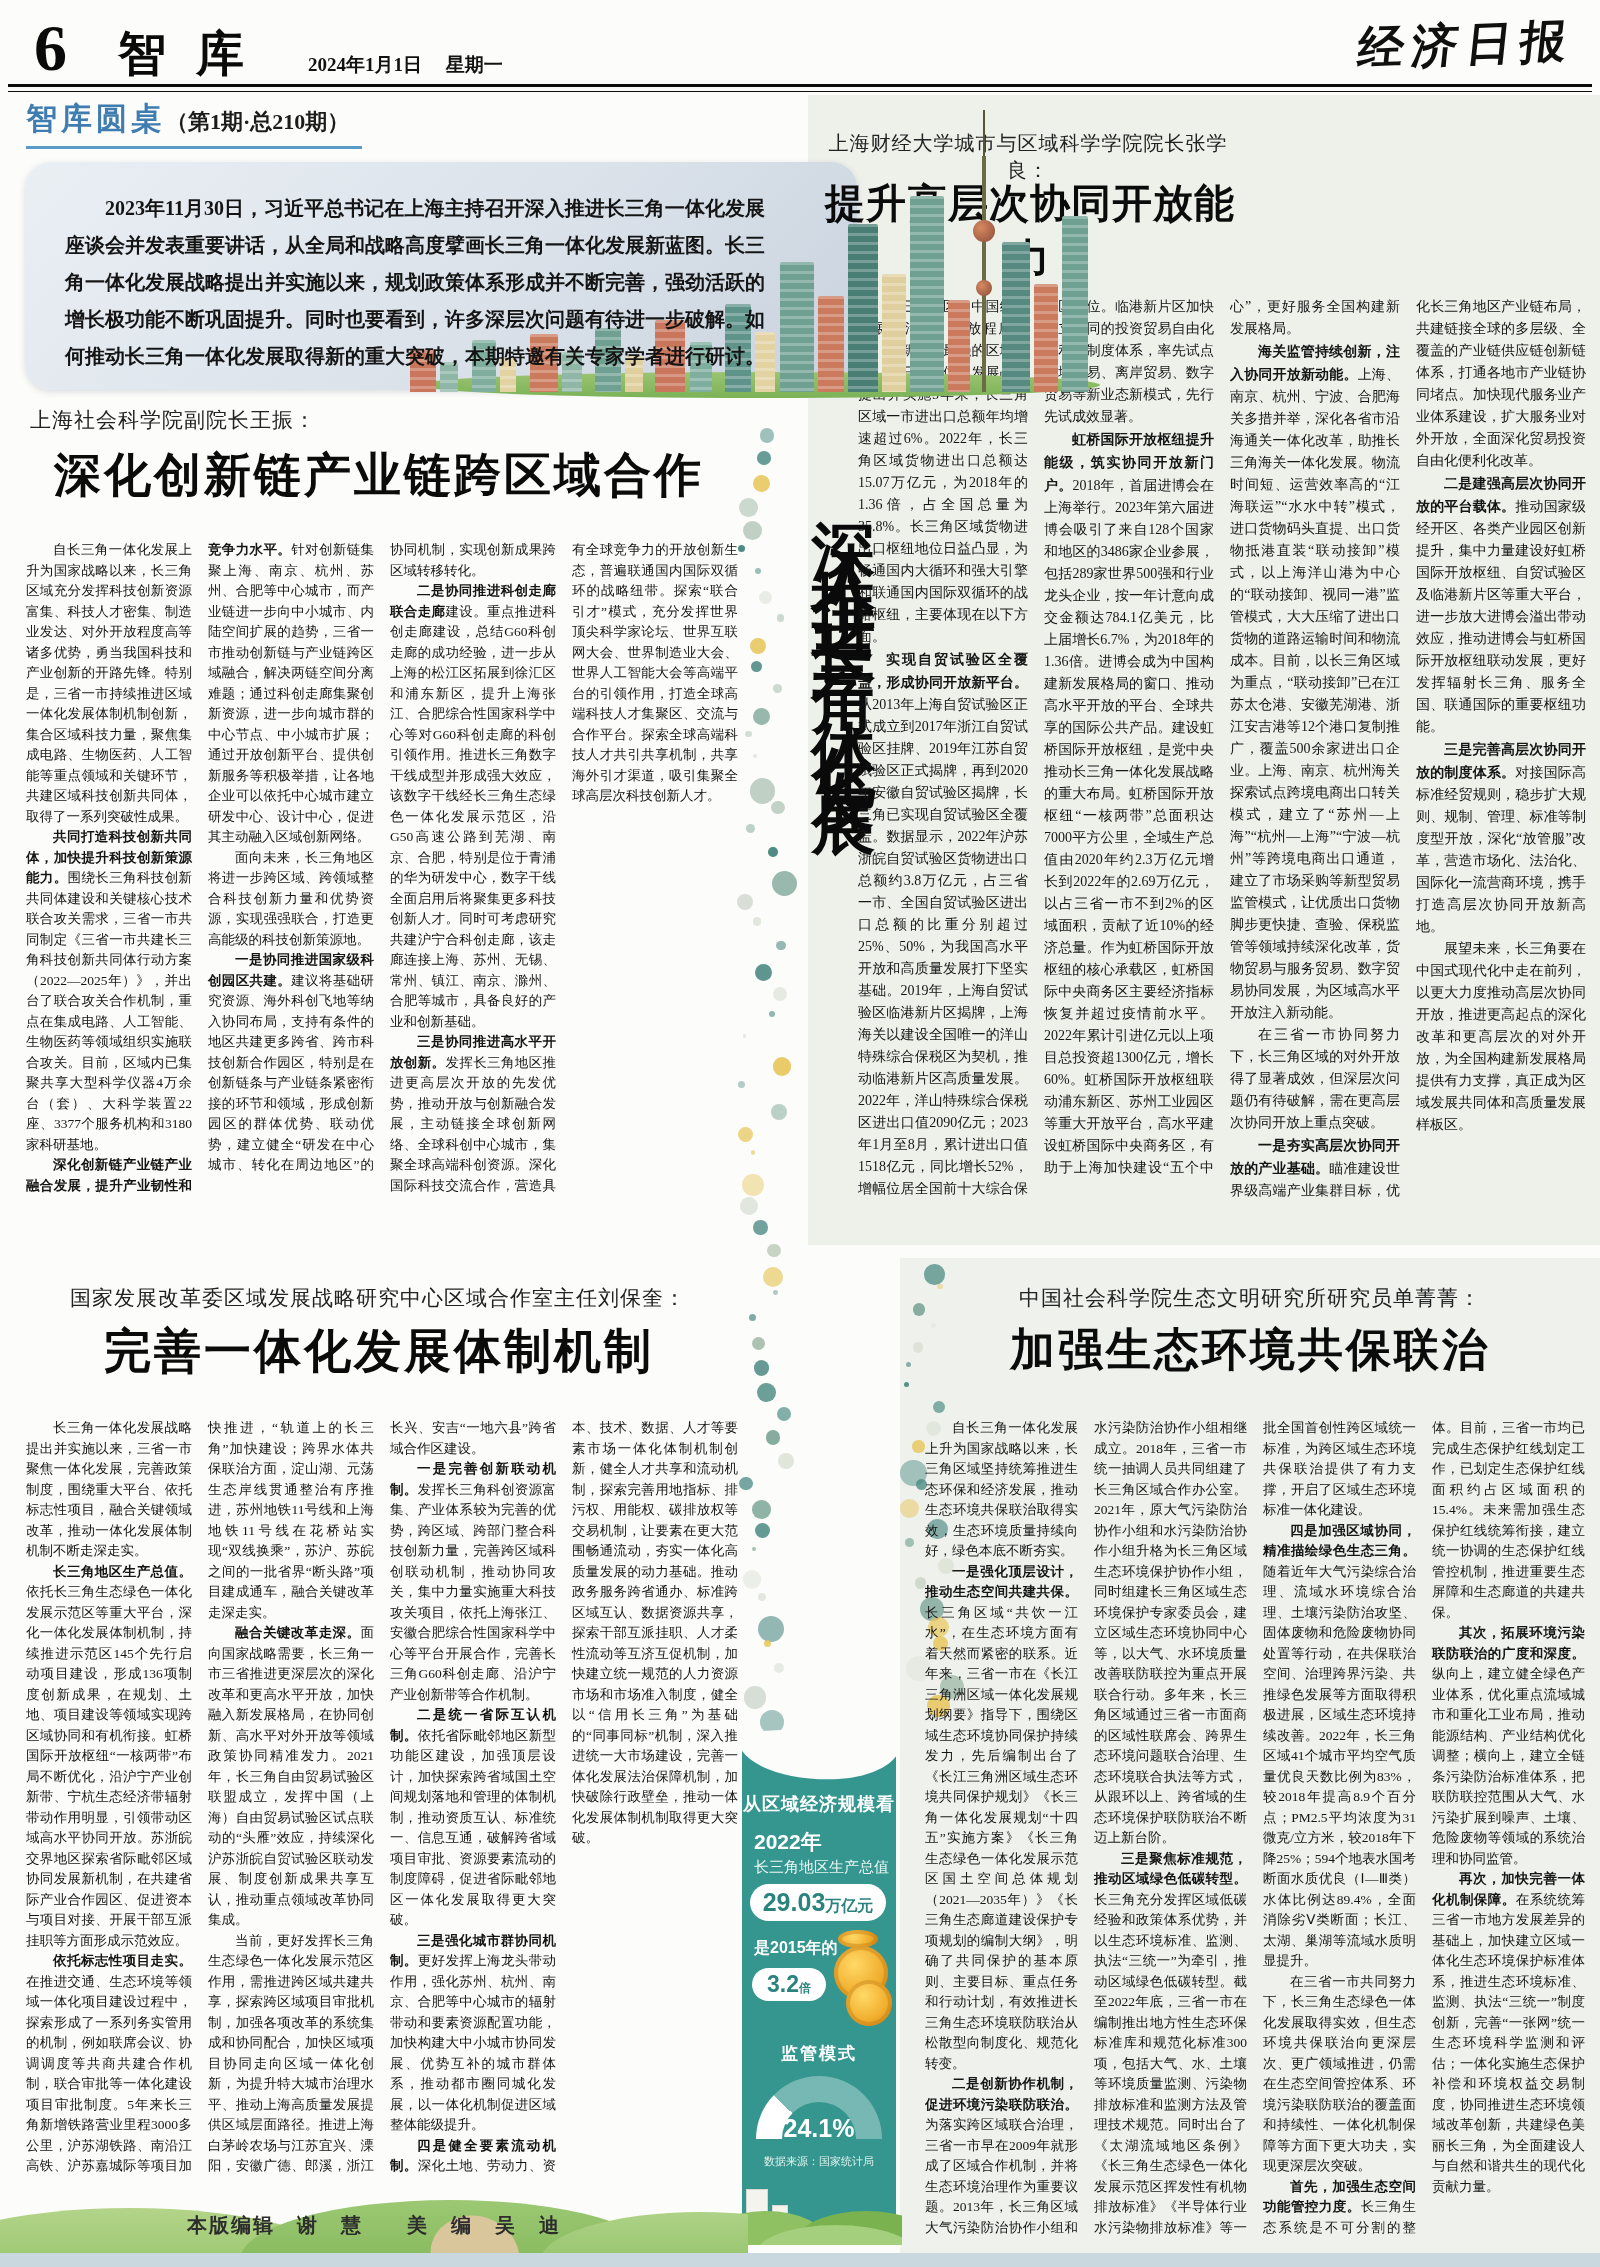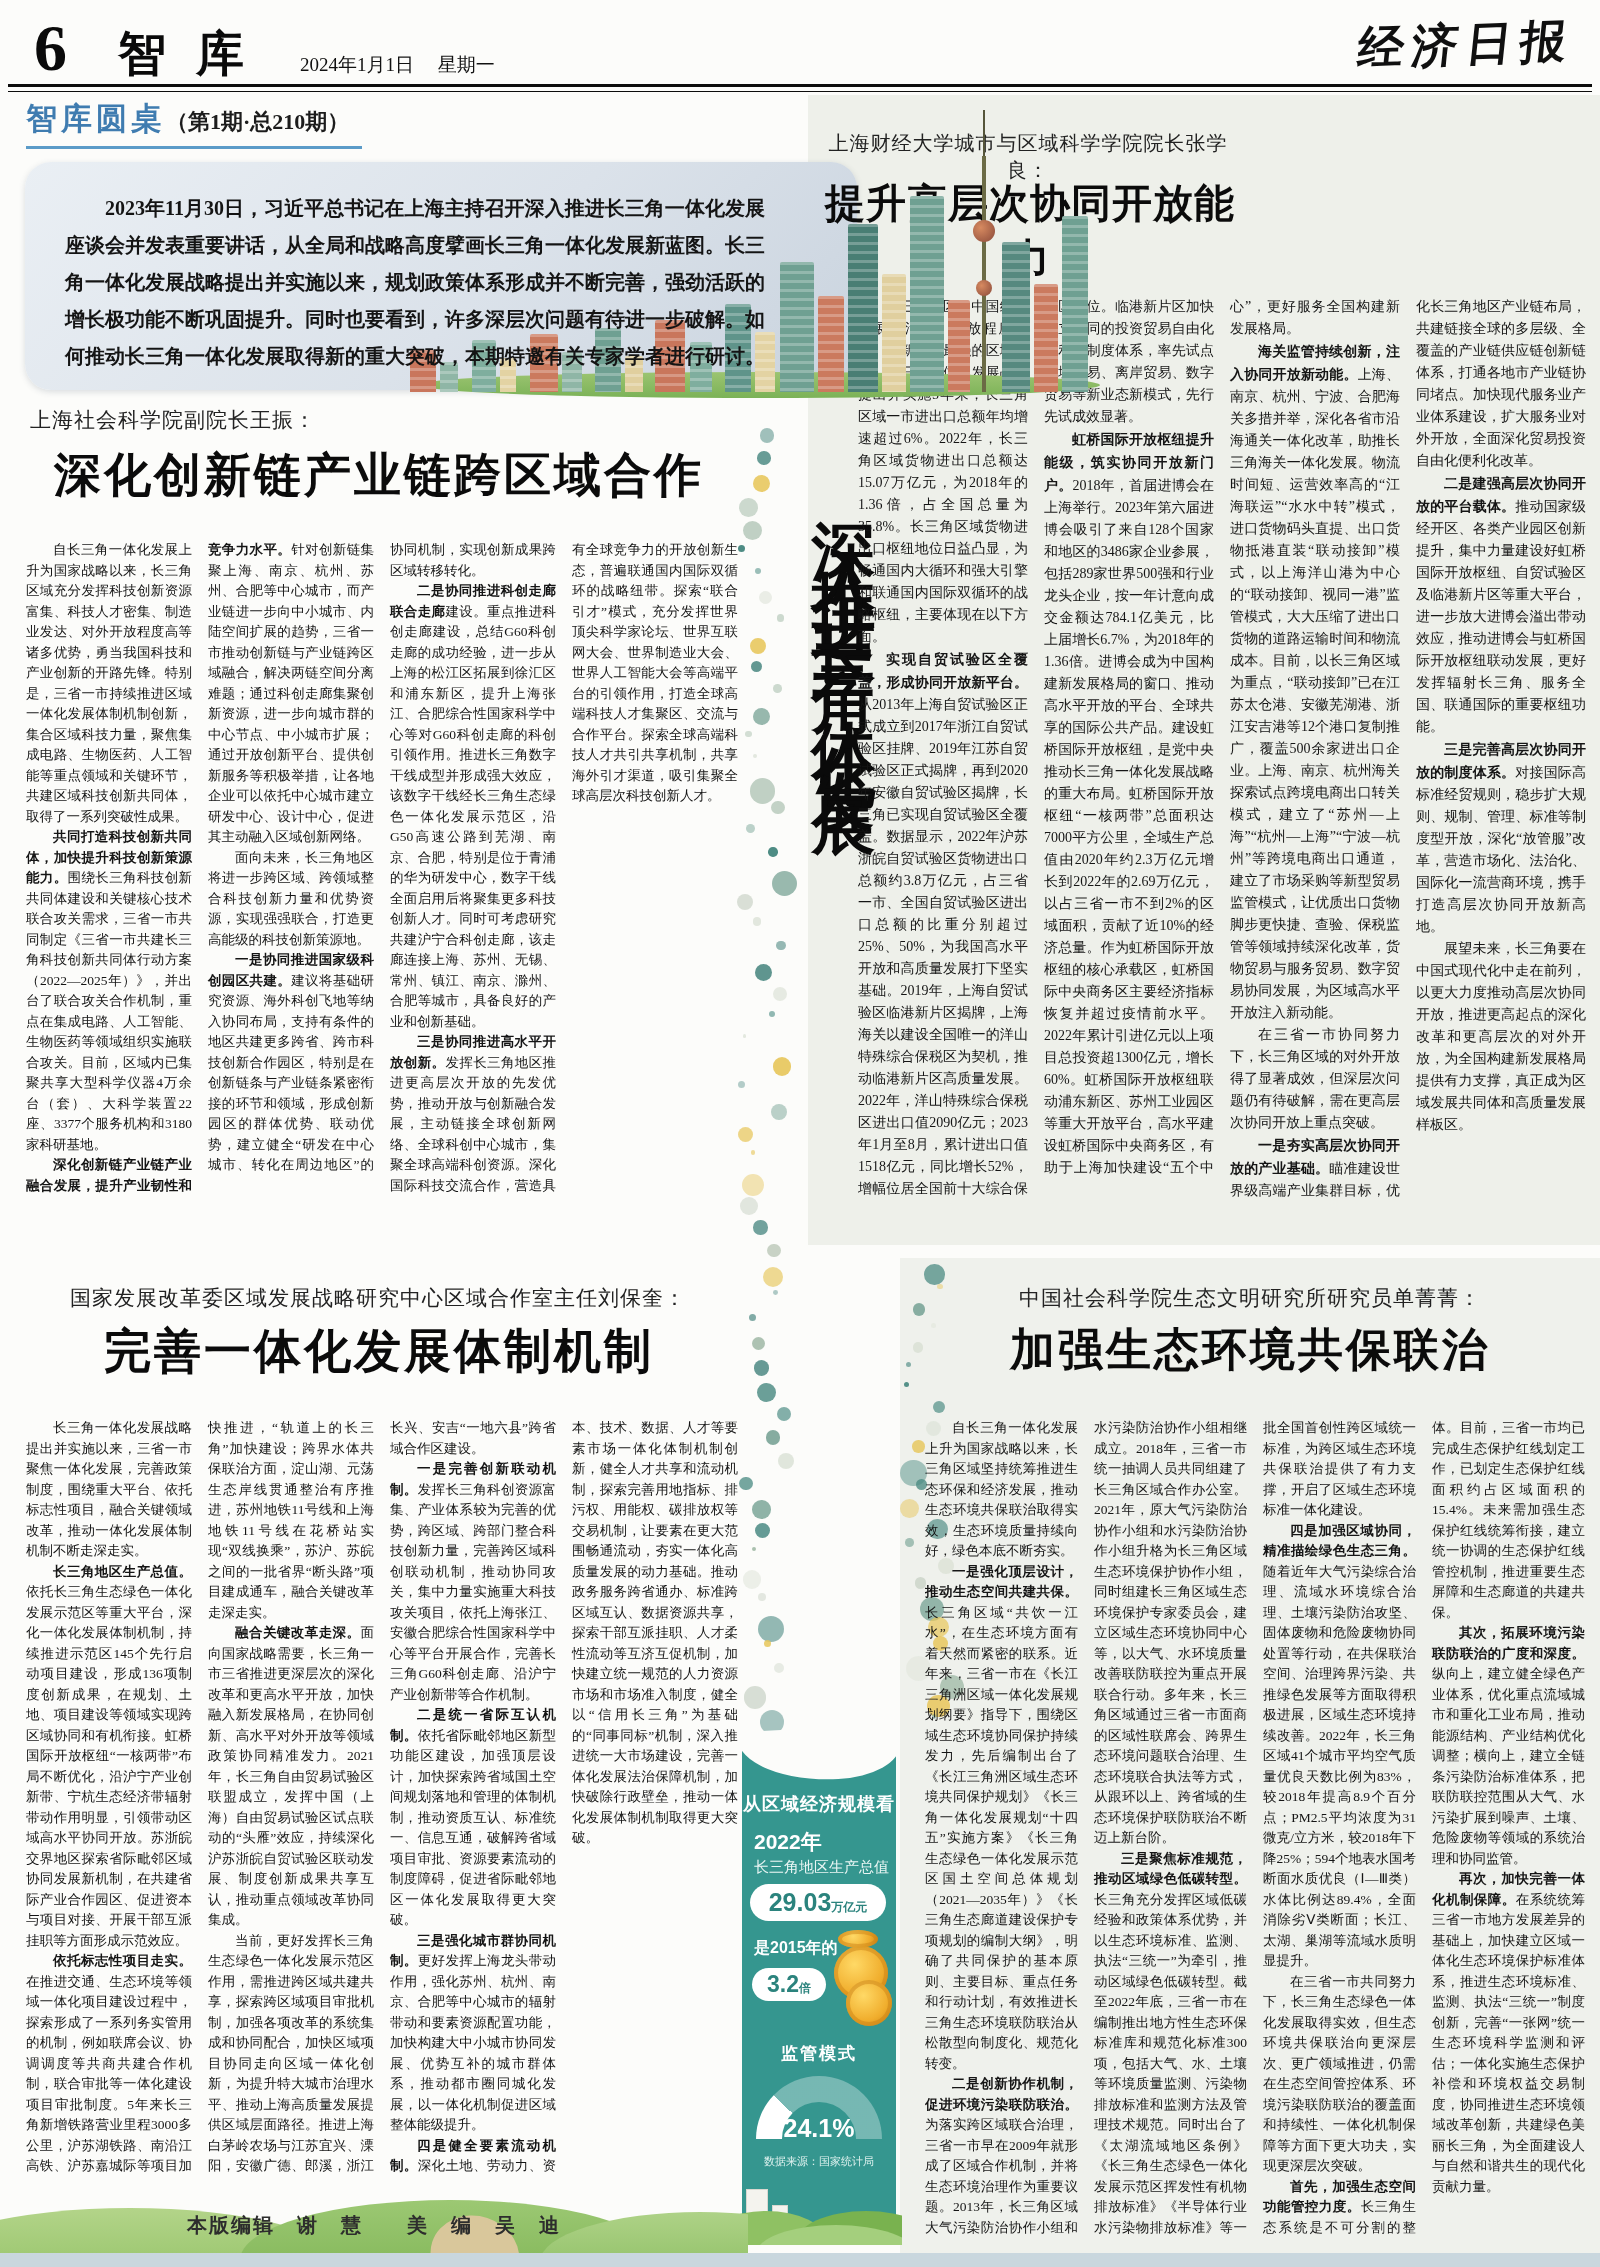--- a/index.html
+++ b/index.html
@@ -3,21 +3,21 @@
 <meta charset="utf-8">
 <style>
   html,body{margin:0;padding:0;background:#9a9a9a;}
   .page{position:relative;width:1600px;height:2267px;margin:0 auto;background:#fcfcfa;
         font-family:"Liberation Serif",serif;overflow:hidden;}
   .abs{position:absolute;}
 
   
   .pagenum{left:34px;top:10px;font-size:66px;font-weight:900;color:#0a0a0a;letter-spacing:0;}
   .section{left:118px;top:22px;font-size:48px;font-weight:900;color:#0a0a0a;letter-spacing:30px;}
-  .dateline{left:300px;top:52px;font-size:19px;font-weight:400;color:#111;}
+  .dateline{left:308px;top:52px;font-size:19px;font-weight:700;color:#111;}
   .masthead{right:26px;top:14px;font-size:46px;font-weight:900;color:#101010;
             transform:rotate(-2deg) skewX(-8deg);letter-spacing:8px;}
   .rule-thick{left:8px;top:84px;width:1584px;height:3px;background:#0c0c0c;}
   .rule-thin{left:8px;top:91px;width:1584px;height:1px;background:#0c0c0c;}
 
   
   .badge{left:26px;top:98px;white-space:nowrap;}
   .badge .b1{font-size:31px;font-weight:900;color:#3f7cb0;letter-spacing:4px;}
   .badge .b2{font-size:22px;font-weight:700;color:#1c1c1c;}
   .badge-line{left:26px;top:146px;width:336px;height:3px;background:#5b9bc8;}
@@ -68,21 +68,21 @@
   .card-title{position:absolute;left:0;top:50px;width:100%;text-align:center;
               font-family:"Liberation Sans",sans-serif;font-size:18px;font-weight:900;color:#fff;letter-spacing:1px;}
   .card-year{position:absolute;left:12px;top:86px;font-family:"Liberation Sans",sans-serif;
              font-size:21px;font-weight:900;color:#fff;}
   .card-metric{position:absolute;left:12px;top:116px;font-family:"Liberation Sans",sans-serif;
                font-size:15px;color:#eaf6f4;}
   .pill{position:absolute;background:#fff;border-radius:20px;color:#2b837d;white-space:nowrap;
         font-family:"Liberation Sans",sans-serif;text-align:center;}
   .pill-gdp{left:8px;top:142px;width:136px;padding:4px 0;}
   .pill-gdp .big{font-size:25px;font-weight:900;}
-  .pill-gdp .small{font-size:12px;font-weight:700;}
+  .pill-gdp .small{font-size:16px;font-weight:700;}
   .card-cmp{position:absolute;left:12px;top:196px;font-family:"Liberation Sans",sans-serif;
             font-size:16px;font-weight:900;color:#fff;}
   .pill-mult{left:10px;top:226px;width:74px;padding:3px 0;}
   .pill-mult .big{font-size:23px;font-weight:900;}
   .pill-mult .small{font-size:12px;font-weight:700;}
   .coin{position:absolute;border-radius:50%;background:radial-gradient(circle at 38% 34%,#ffd966,#f0ad2c 60%,#c87f14);
         box-shadow:inset 0 0 0 4px rgba(200,127,20,.45);}
   .card-share{position:absolute;left:0;top:300px;width:100%;text-align:center;
               font-family:"Liberation Sans",sans-serif;font-size:17px;font-weight:900;color:#fff;letter-spacing:2px;}
   .gauge{position:absolute;left:14px;top:334px;width:126px;height:63px;border-radius:126px 126px 0 0;

